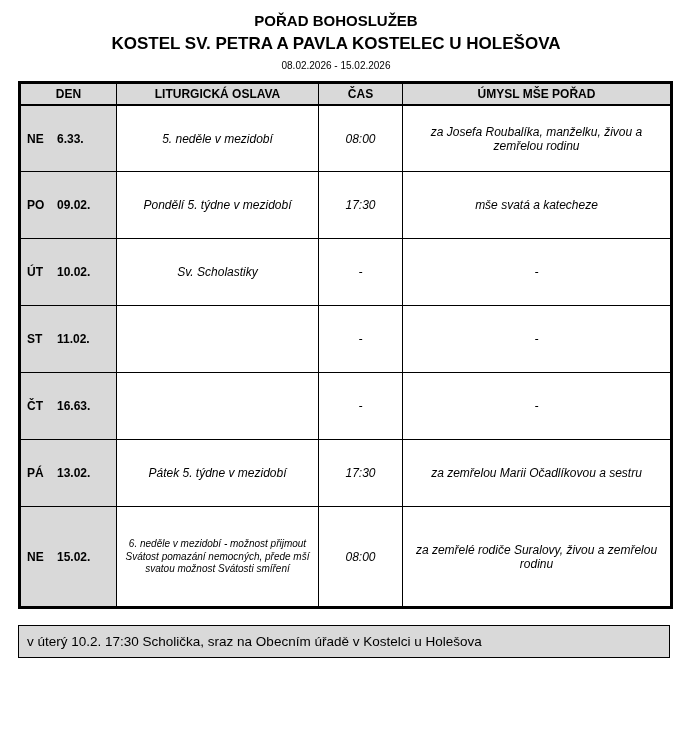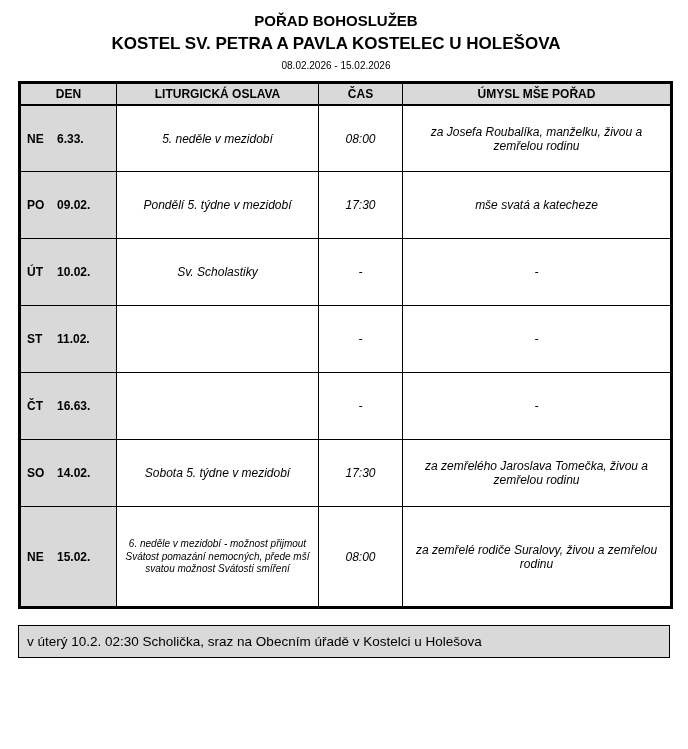--- a/index.html
+++ b/index.html
@@ -147,29 +147,29 @@
         <td class="cas-cell">-</td>
         <td class="umysl-cell">-</td>
       </tr>
       <tr class="row-normal">
         <td class="den-cell"><span class="day">ČT</span><span>16.63.</span></td>
         <td class="oslava-cell"></td>
         <td class="cas-cell">-</td>
         <td class="umysl-cell">-</td>
       </tr>
       <tr class="row-normal">
-        <td class="den-cell"><span class="day">SO</span><span>14.02.</span></td>
-        <td class="oslava-cell">Sobota 5. týdne v mezidobí</td>
+        <td class="den-cell"><span class="day">PÁ</span><span>13.02.</span></td>
+        <td class="oslava-cell">Pátek 5. týdne v mezidobí</td>
         <td class="cas-cell">17:30</td>
-        <td class="umysl-cell">za zemřelého Jaroslava Tomečka, živou a zemřelou rodinu</td>
+        <td class="umysl-cell">za zemřelou Marii Očadlíkovou a sestru</td>
       </tr>
       <tr class="row-tall">
         <td class="den-cell"><span class="day">NE</span><span>15.02.</span></td>
         <td class="oslava-cell">6. neděle v mezidobí - možnost přijmout Svátost pomazání nemocných, přede mší svatou možnost Svátosti smíření</td>
         <td class="cas-cell">08:00</td>
         <td class="umysl-cell">za zemřelé rodiče Suralovy, živou a zemřelou rodinu</td>
       </tr>
     </tbody>
   </table>
 
-  <div class="footer-note">v úterý 10.2. 02:30 Scholička, sraz na Obecním úřadě v Kostelci u Holešova</div>
+  <div class="footer-note">v úterý 10.2. 17:30 Scholička, sraz na Obecním úřadě v Kostelci u Holešova</div>
 
 </div>
 
 </body></html>

